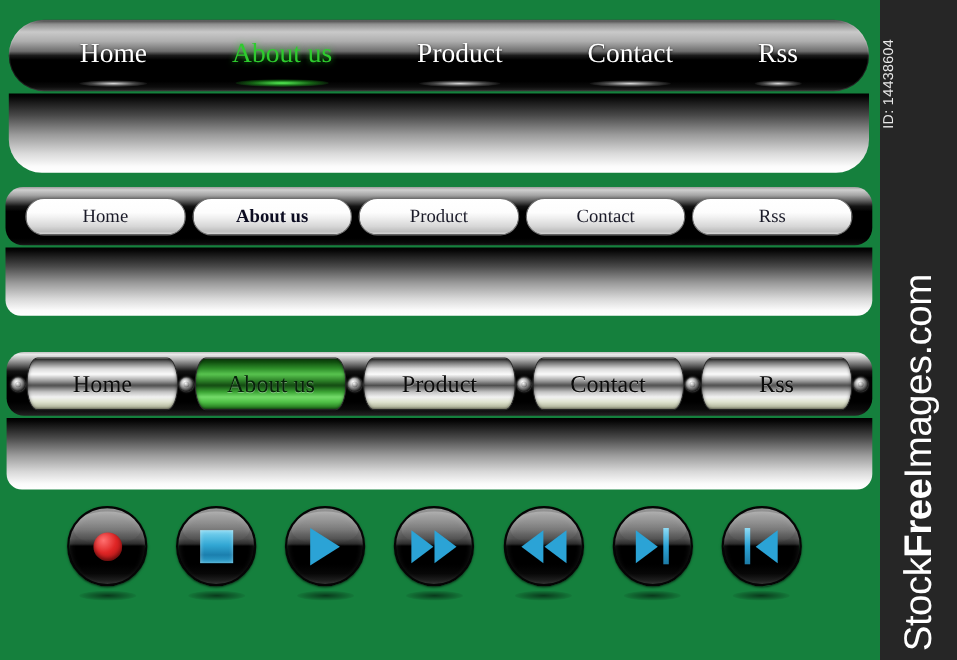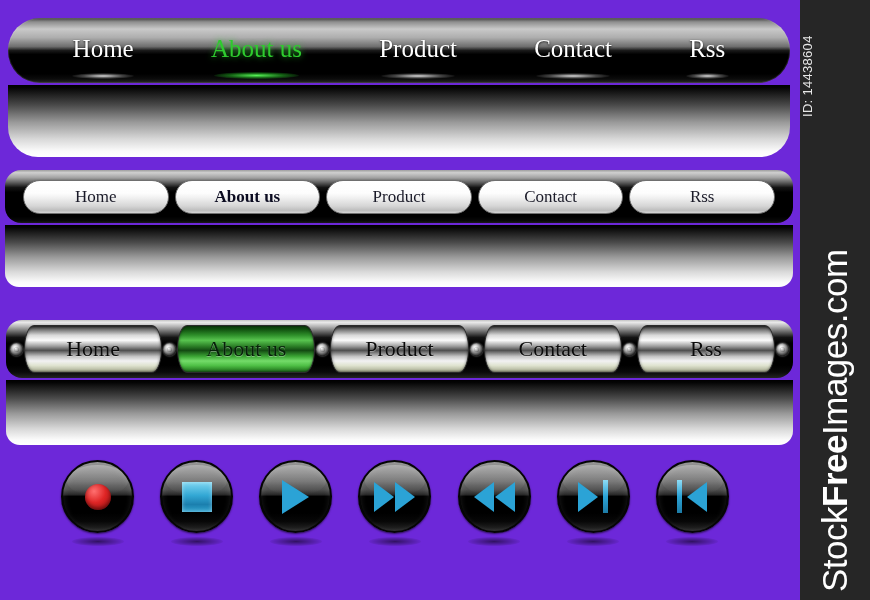--- a/index.html
+++ b/index.html
@@ -2,21 +2,21 @@
 <html><head>
 <meta charset="utf-8">
 <style>
   * { box-sizing: border-box; margin: 0; padding: 0; }
   html, body {
     width: 870px; height: 600px;
     background: #ffffff;
     font-family: "Liberation Serif", serif;
     overflow: hidden;
   }
-  #stage { position: relative; width: 870px; height: 600px; background:#6d28d9; }
+  #stage { position: relative; width: 870px; height: 600px; background:#15803d; }
 
   
   #watermark-bar {
     position: absolute; top: 0; right: 0;
     width: 70px; height: 600px;
     background: #262626;
   }
   #wm-id {
     position: absolute; top: 16px; left: 0; width: 70px;
     text-align: center;

